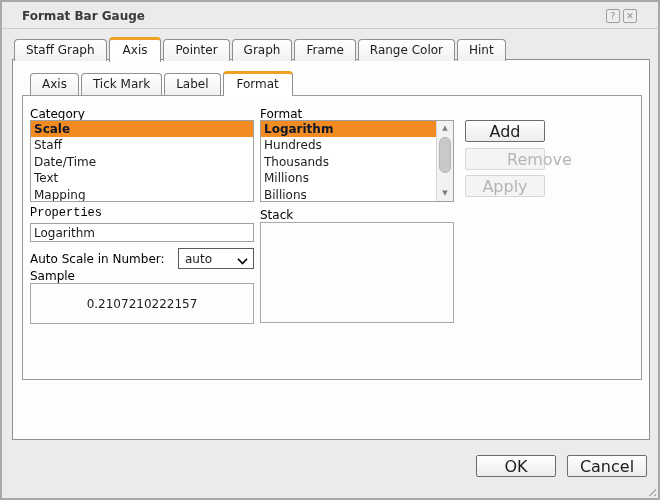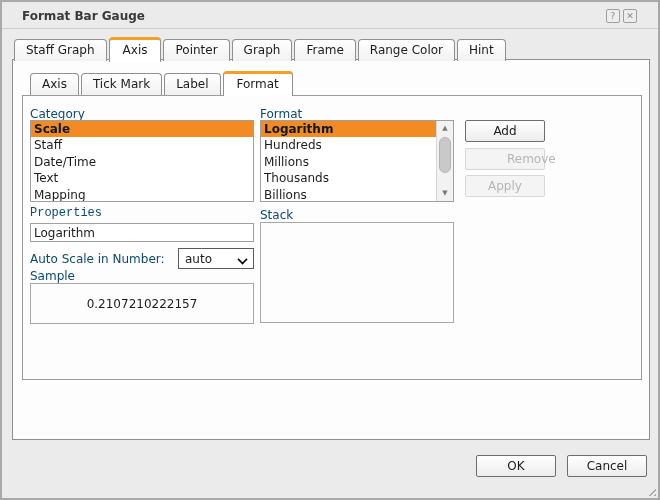--- a/index.html
+++ b/index.html
@@ -34,38 +34,38 @@
     padding:3px 13px 5px 13px; margin-bottom:-1px; position:relative; z-index:4;
   }
   
   .contentbox { position:absolute; left:10px; top:57px; width:638px; height:381px;
     background:#fdfdfd; border:1px solid #8f8f8f; z-index:2; }
   
   .subtabs { position:absolute; left:28px; top:69px; display:flex; align-items:flex-end; gap:2px; z-index:5; }
   
   .subpanel { position:absolute; left:20px; top:93px; width:620px; height:285px;
     background:#fdfdfd; border:1px solid #9a9a9a; z-index:4; }
-  .lbl { position:absolute; color:#0c4a6e; z-index:6; }
+  .lbl { position:absolute; color:#000000; z-index:6; }
   .listbox { position:absolute; background:#fff; border:1px solid #a0a0a0; z-index:6; overflow:hidden; }
   .li { height:16.4px; line-height:16.4px; padding-left:3px; white-space:nowrap; cursor:default; }
   .li.sel { background:#f28b22; color:#0f172a;font-weight:bold; }
   
   .sb { position:absolute; right:0; top:0; bottom:0; width:17px;
     background:#f2f2f2; border-left:1px solid #d6d6d6; }
   .sb-arrow { position:absolute; left:0; width:16px; height:15px; background:#f2f2f2;
     color:#7a7a7a; font-size:7px; text-align:center; line-height:15px; cursor:default; }
   .sb-up { top:0; }
   .sb-down { bottom:0; }
   .sb-thumb { position:absolute; left:2px; top:16px; width:12px; height:36px;
     background:#c9c9c9; border:1px solid #b4b4b4; border-radius:6px; cursor:default; }
   
   .btn { position:absolute; width:80px; height:22px; z-index:6;
     border:1px solid #6d6d6d; border-radius:2px;
     background:linear-gradient(#ffffff,#ececec);
-    font-family:inherit; font-size:12px; color:#1c1c1c; text-align:center; cursor:default; }
+    font-family:inherit; font-size:16px; color:#1c1c1c; text-align:center; cursor:default; }
   .btn:disabled, .btn.disabled {
     border:1px solid #d7d7d7; background:#f4f4f4; color:#b5b5b5;
   }
   
   .field { position:absolute; z-index:6; border:1px solid #a0a0a0; background:#fff;
     font-family:inherit; font-size:12px; color:#1c1c1c; padding:0 3px; }
   .samplebox { position:absolute; z-index:6; border:1px solid #a8a8a8; background:#fdfdfd;
     display:flex; align-items:center; justify-content:center; }
   .stackbox { position:absolute; z-index:6; border:1px solid #a8a8a8; background:#fdfdfd; }
   
@@ -118,22 +118,22 @@
     <div class="li">Date/Time</div>
     <div class="li">Text</div>
     <div class="li">Mapping</div>
   </div>
 
   <div class="lbl" style="left:258px; top:105px;">Format</div>
   <div class="listbox" style="left:258px; top:118px; width:194px; height:82px;">
     <div style="margin-right:17px;">
       <div class="li sel">Logarithm</div>
       <div class="li">Hundreds</div>
+      <div class="li">Thousands</div>
       <div class="li">Millions</div>
-      <div class="li">Thousands</div>
       <div class="li">Billions</div>
     </div>
     <div class="sb">
       <div class="sb-arrow sb-up">▲</div>
       <div class="sb-thumb"></div>
       <div class="sb-arrow sb-down">▼</div>
     </div>
   </div>
 
   <button class="btn" style="left:463px; top:118px;">Add</button>

